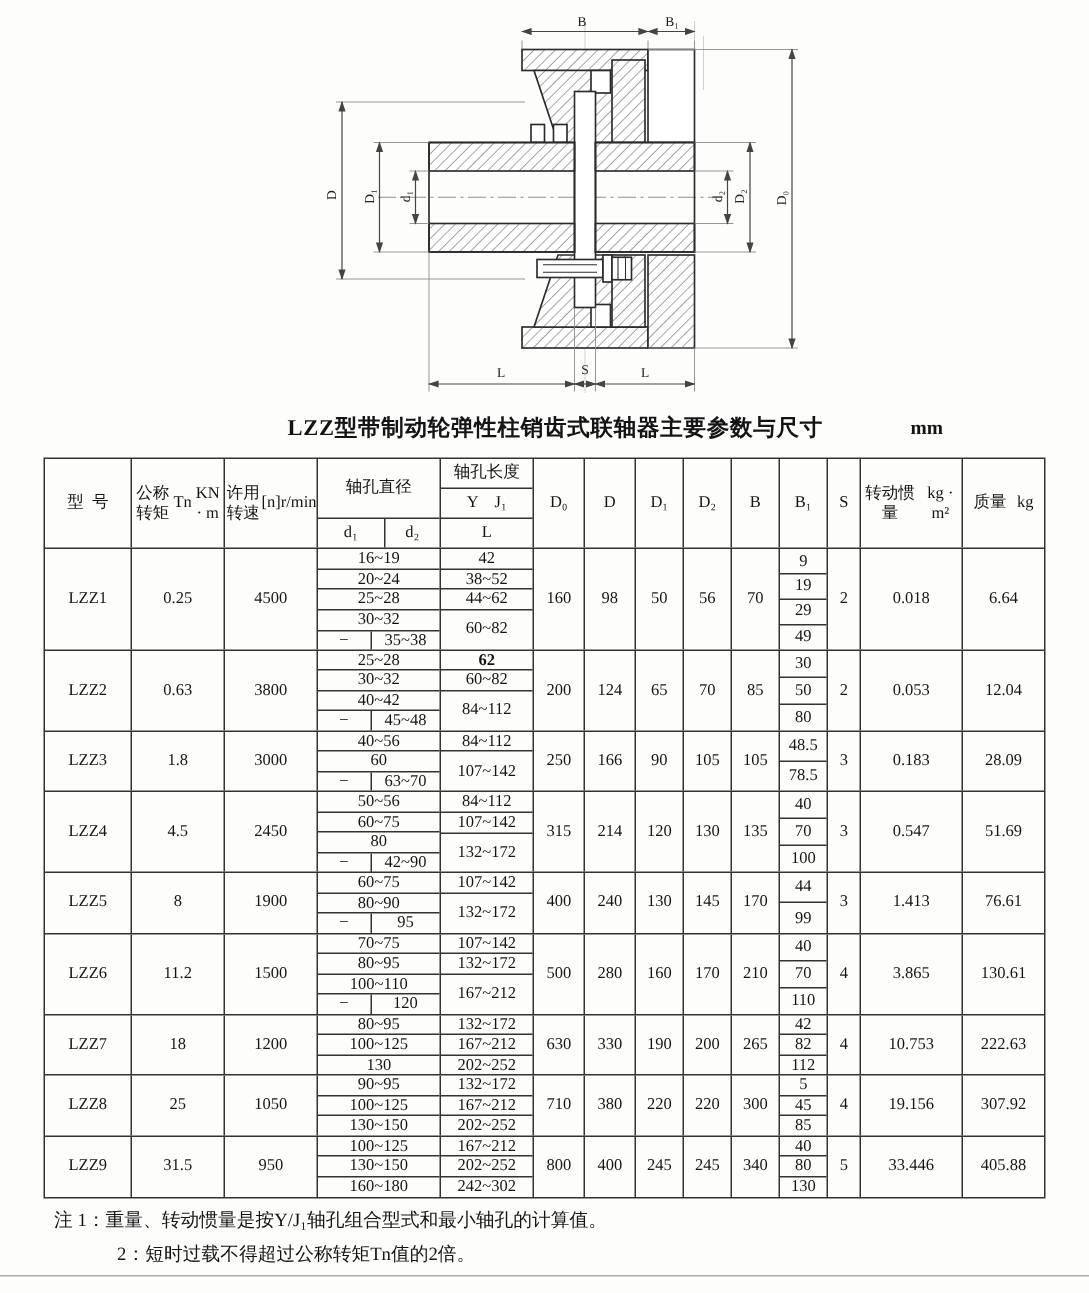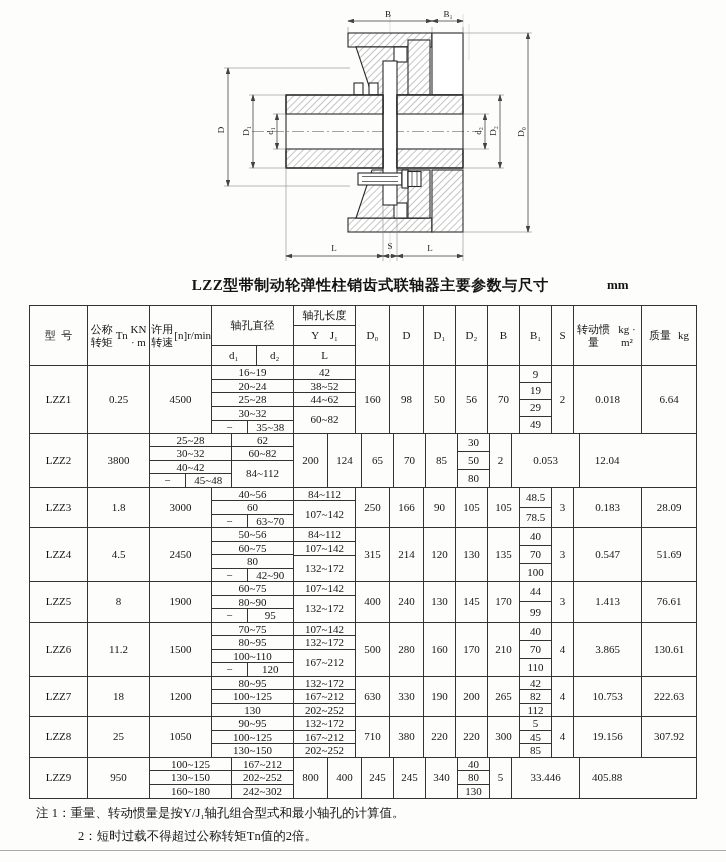--- a/index.html
+++ b/index.html
@@ -243,32 +243,33 @@
           <div class="b1cell">19</div>
           <div class="b1cell">29</div>
           <div class="b1cell">49</div>
         </div>
         <div class="c w12">2</div>
         <div class="c w13">0.018</div>
         <div class="c w14">6.64</div>
       </div>
       <div class="trow" style="height: 54px;">
         <div class="c w1">LZZ2</div>
+        <div class="c w2">0.63</div>
         <div class="c w3">3800</div>
         <div class="col w4">
           <div class="bcell">25~28</div>
           <div class="bcell">30~32</div>
           <div class="bcell">40~42</div>
           <div class="bcell split">
             <div class="d1part">−</div>
             <div class="d2part">45~48</div>
           </div>
         </div>
         <div class="col w5">
-          <div class="lcell" style="flex-grow: 1;">62</div>
+          <div class="lcell" style="flex-grow: 1; font-weight: bold;">62</div>
           <div class="lcell" style="flex-grow: 1;">60~82</div>
           <div class="lcell" style="flex-grow: 2;">84~112</div>
         </div>
         <div class="c w6">200</div>
         <div class="c w7">124</div>
         <div class="c w8">65</div>
         <div class="c w9">70</div>
         <div class="c w10">85</div>
         <div class="col w11">
           <div class="b1cell">30</div>
@@ -452,20 +453,21 @@
           <div class="b1cell">5</div>
           <div class="b1cell">45</div>
           <div class="b1cell">85</div>
         </div>
         <div class="c w12">4</div>
         <div class="c w13">19.156</div>
         <div class="c w14">307.92</div>
       </div>
       <div class="trow" style="height: 40.5px;">
         <div class="c w1">LZZ9</div>
+        <div class="c w2">31.5</div>
         <div class="c w3">950</div>
         <div class="col w4">
           <div class="bcell">100~125</div>
           <div class="bcell">130~150</div>
           <div class="bcell">160~180</div>
         </div>
         <div class="col w5">
           <div class="lcell" style="flex-grow: 1;">167~212</div>
           <div class="lcell" style="flex-grow: 1;">202~252</div>
           <div class="lcell" style="flex-grow: 1;">242~302</div>

